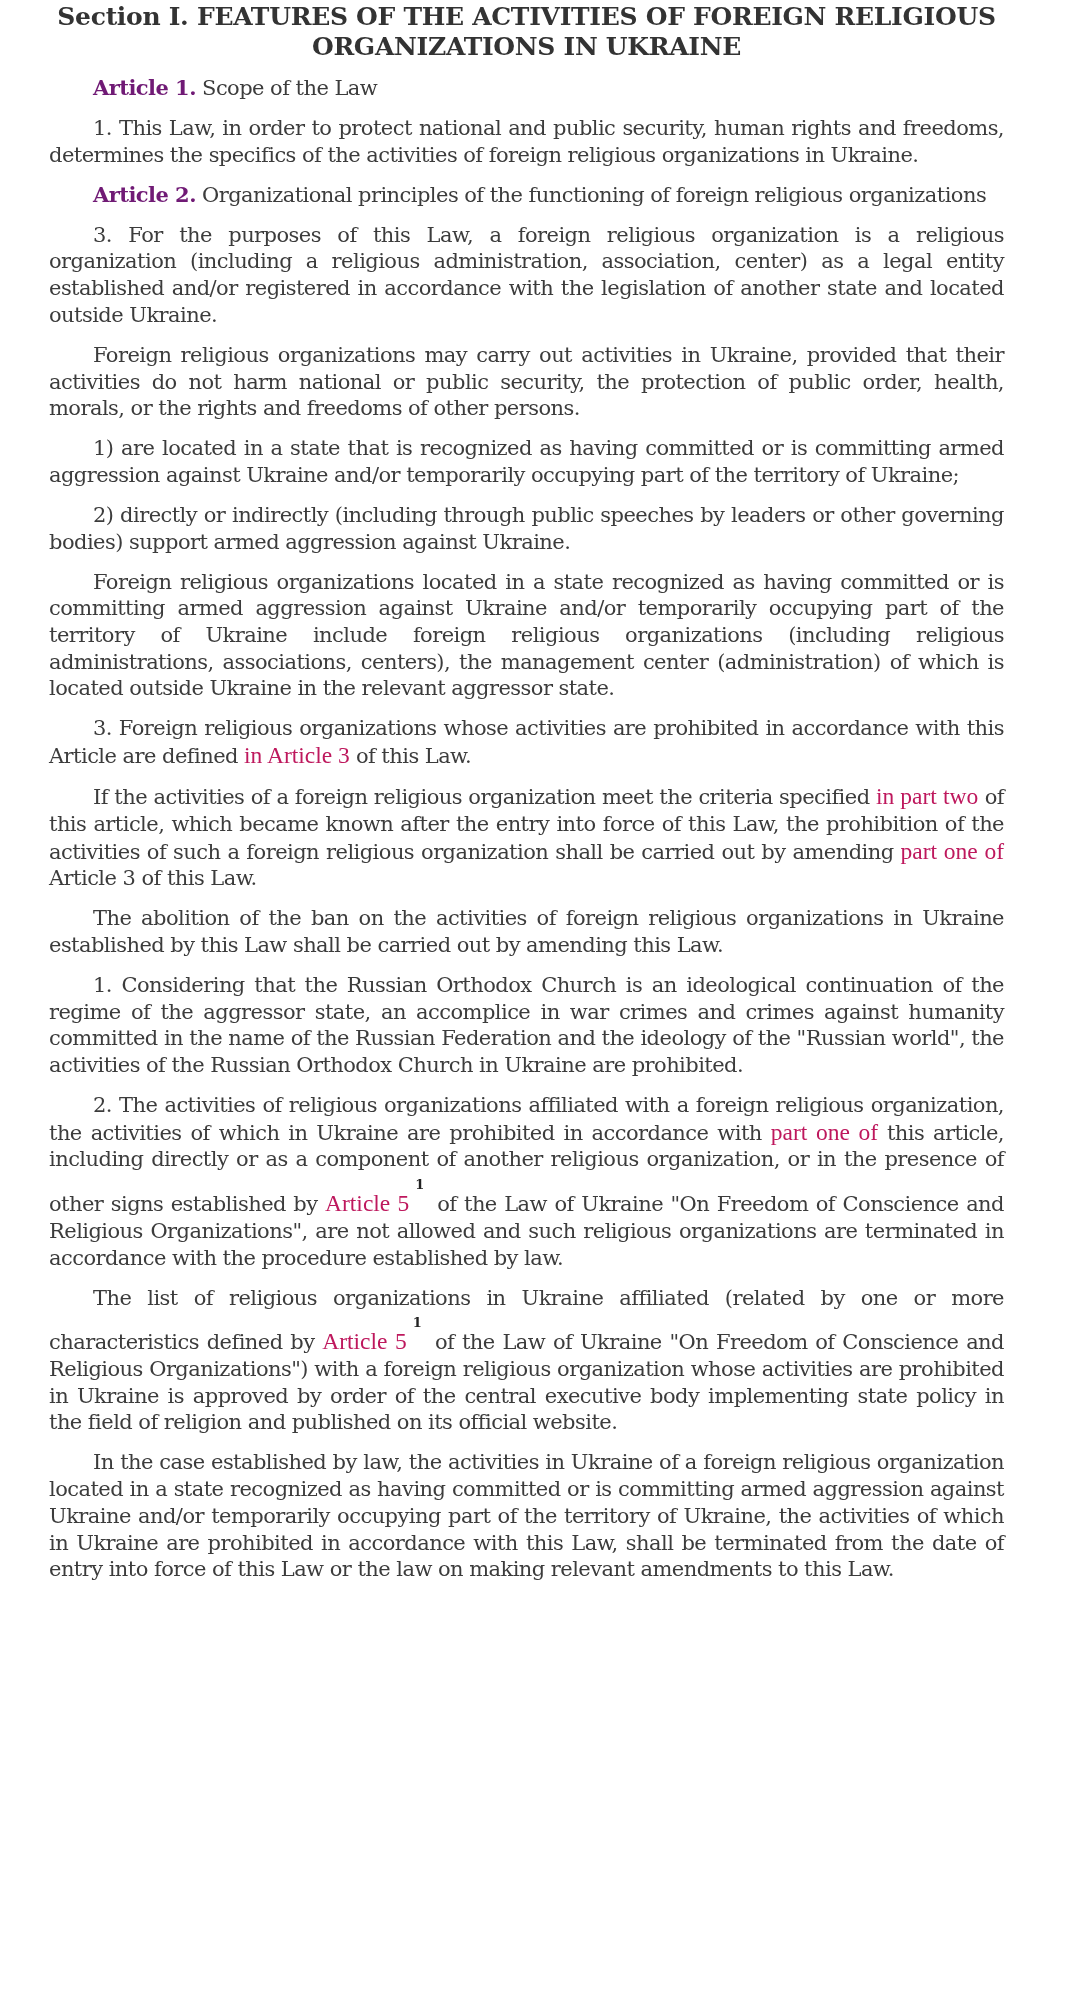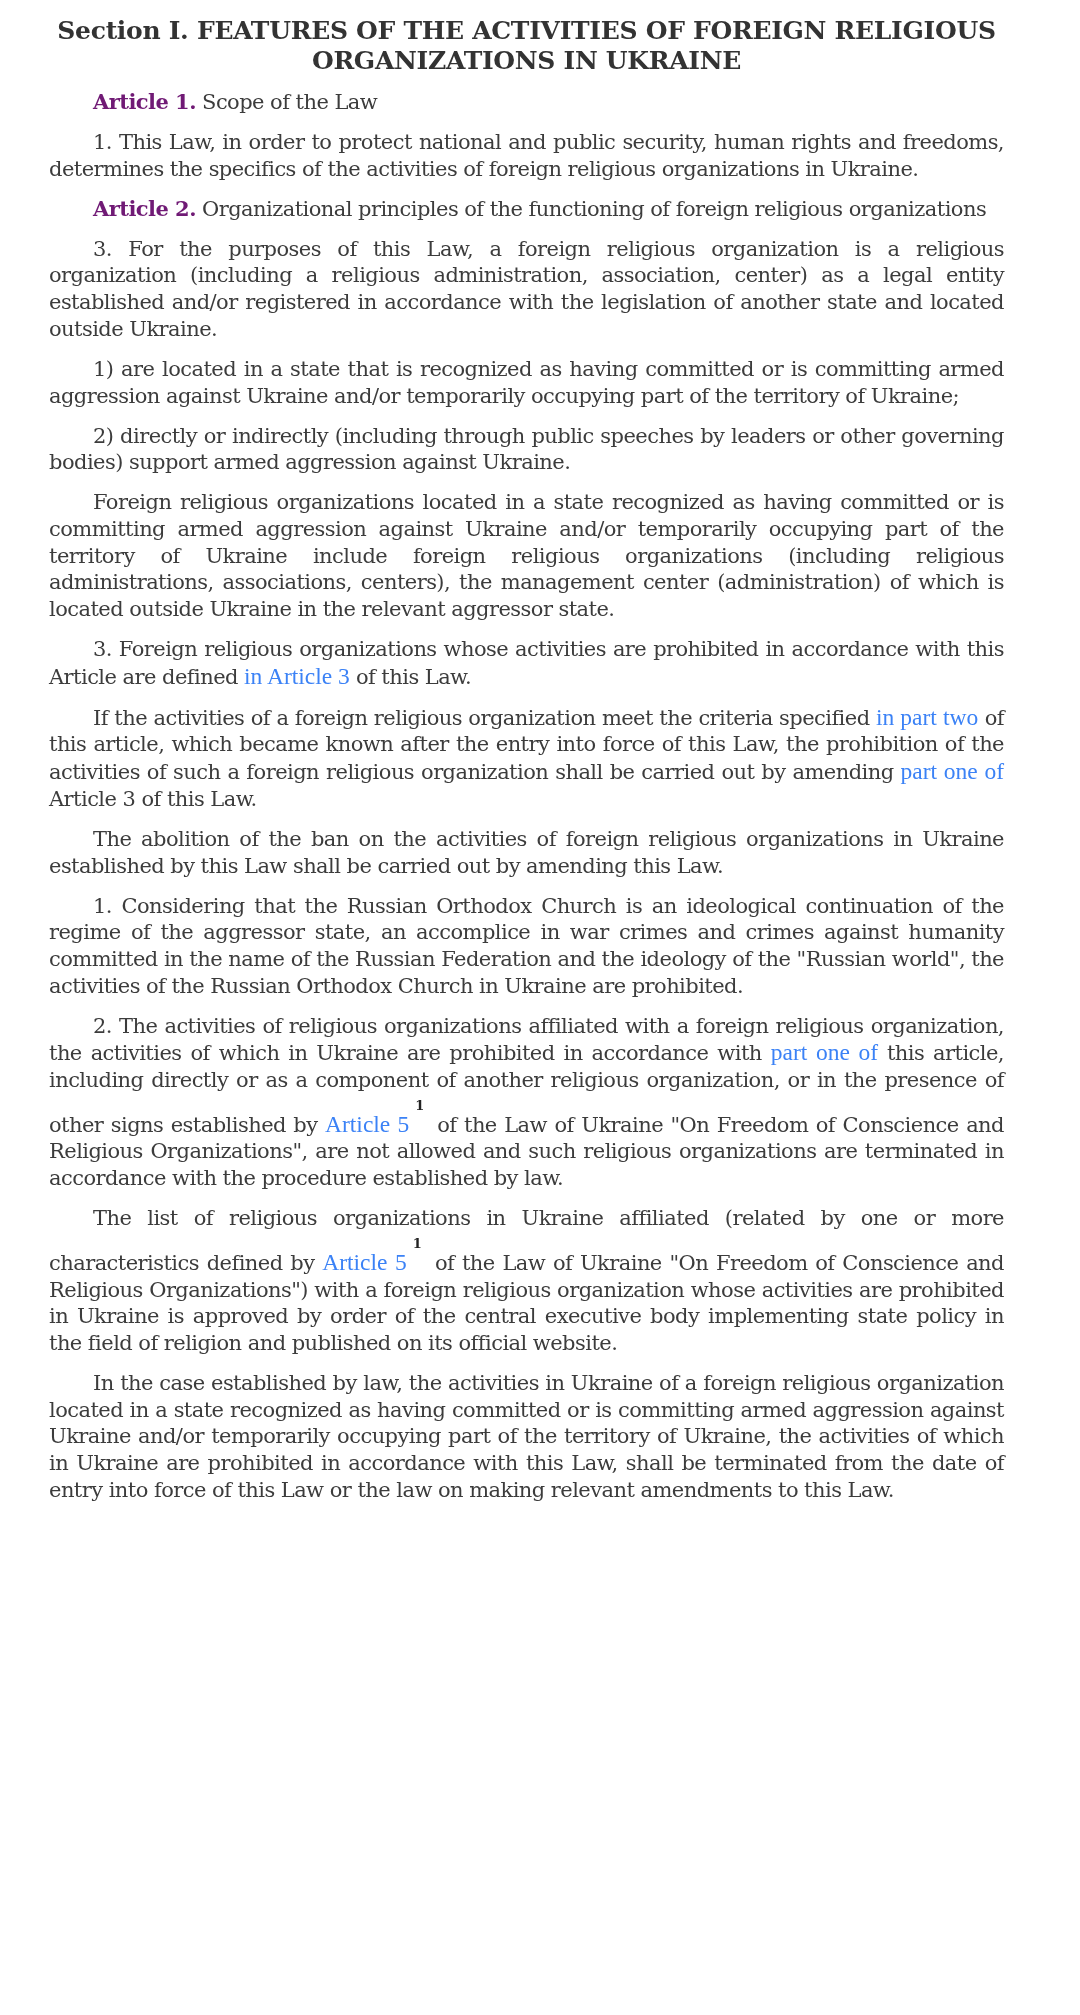--- a/index.html
+++ b/index.html
@@ -12,21 +12,21 @@
     color: #3c3c3c;
   }
   .page {
     position: absolute;
     left: 49px;
     top: 0;
     width: 955px;
   }
   .section-title {
     margin: 0;
-    padding-top: 16px;
+    padding-top: 2px;
     text-align: center;
     font-family: "DejaVu Serif", serif;
     font-weight: bold;
     font-size: 25px;
     line-height: 30px;
     color: #333333;
     letter-spacing: -0.3px;
   }
   p {
     margin: 0 0 13.3px 0;
@@ -37,21 +37,21 @@
     letter-spacing: -0.55px;
     word-spacing: 0px;
   }
   p.article-head { }
   .article-label {
     font-weight: bold;
     color: #701a75;
   }
   .section-gap { height: 13px; }
   a.ref {
-    color: #3b82f6;
+    color: #be185d;
     text-decoration: none;
     font-family: "Liberation Serif", "DejaVu Serif", serif;
     font-size: 23.5px;
     letter-spacing: 0;
   }
   sup.ref-sup {
     font-size: 13px;
     font-weight: bold;
     color: #222222;
     vertical-align: 0;
@@ -68,20 +68,21 @@
 <div class="page">
 
   <h1 class="section-title">Section I. FEATURES OF THE ACTIVITIES OF FOREIGN RELIGIOUS ORGANIZATIONS IN UKRAINE</h1>
   <div class="section-gap"></div>
 
   <p class="article-head"><span class="article-label">Article 1.</span> <span>Scope of the Law</span></p>
   <p>1. This Law, in order to protect national and public security, human rights and freedoms, determines the specifics of the activities of foreign religious organizations in Ukraine.</p>
 
   <p class="article-head"><span class="article-label">Article 2.</span> <span>Organizational principles of the functioning of foreign religious organizations</span></p>
   <p>3. For the purposes of this Law, a foreign religious organization is a religious organization (including a religious administration, association, center) as a legal entity established and/or registered in accordance with the legislation of another state and located outside Ukraine.</p>
+  <p>Foreign religious organizations may carry out activities in Ukraine, provided that their activities do not harm national or public security, the protection of public order, health, morals, or the rights and freedoms of other persons.</p>
   <p>1) are located in a state that is recognized as having committed or is committing armed aggression against Ukraine and/or temporarily occupying part of the territory of Ukraine;</p>
   <p>2) directly or indirectly (including through public speeches by leaders or other governing bodies) support armed aggression against Ukraine.</p>
   <p>Foreign religious organizations located in a state recognized as having committed or is committing armed aggression against Ukraine and/or temporarily occupying part of the territory of Ukraine include foreign religious organizations (including religious administrations, associations, centers), the management center (administration) of which is located outside Ukraine in the relevant aggressor state.</p>
   <p><span>3. Foreign religious organizations whose activities are prohibited in accordance with this Article are defined </span><a class="ref">in Article 3</a><span> of this Law.</span></p>
   <p><span>If the activities of a foreign religious organization meet the criteria specified </span><a class="ref">in part two</a><span> of this article, which became known after the entry into force of this Law, the prohibition of the activities of such a foreign religious organization shall be carried out by amending </span><a class="ref">part one of</a><span> Article 3 of this Law.</span></p>
   <p>The abolition of the ban on the activities of foreign religious organizations in Ukraine established by this Law shall be carried out by amending this Law.</p>
 
   <p>1. Considering that the Russian Orthodox Church is an ideological continuation of the regime of the aggressor state, an accomplice in war crimes and crimes against humanity committed in the name of the Russian Federation and the ideology of the "Russian world", the activities of the Russian Orthodox Church in Ukraine are prohibited.</p>
   <p><span>2. The activities of religious organizations affiliated with a foreign religious organization, the activities of which in Ukraine are prohibited in accordance with </span><a class="ref">part one of</a><span> this article, including directly or as a component of another religious organization, or in the presence of other signs established by </span><span class="sup-spacer"></span><a class="ref">Article 5</a><sup class="ref-sup">1</sup><span> of the Law of Ukraine "On Freedom of Conscience and Religious Organizations", are not allowed and such religious organizations are terminated in accordance with the procedure established by law.</span></p>
   <p><span>The list of religious organizations in Ukraine affiliated (related by one or more characteristics defined by </span><span class="sup-spacer"></span><a class="ref">Article 5</a><sup class="ref-sup">1</sup><span> of the Law of Ukraine "On Freedom of Conscience and Religious Organizations") with a foreign religious organization whose activities are prohibited in Ukraine is approved by order of the central executive body implementing state policy in the field of religion and published on its official website.</span></p>

